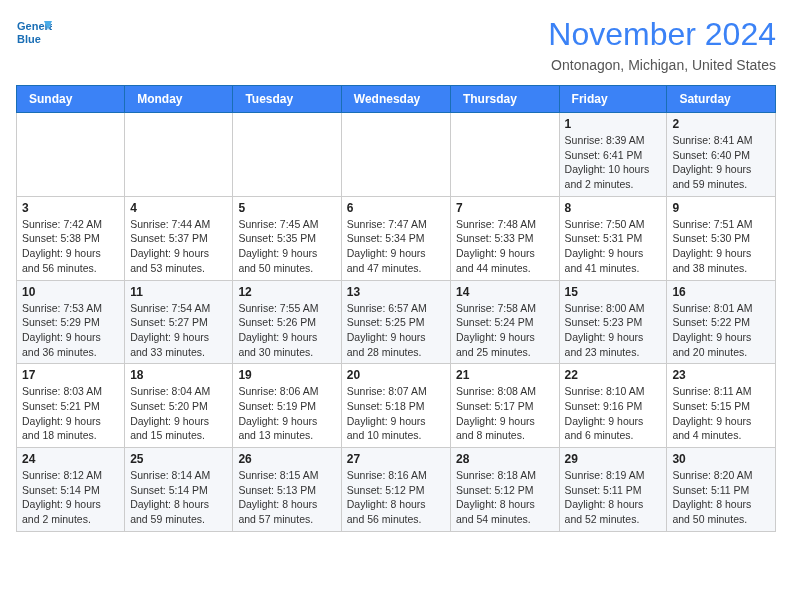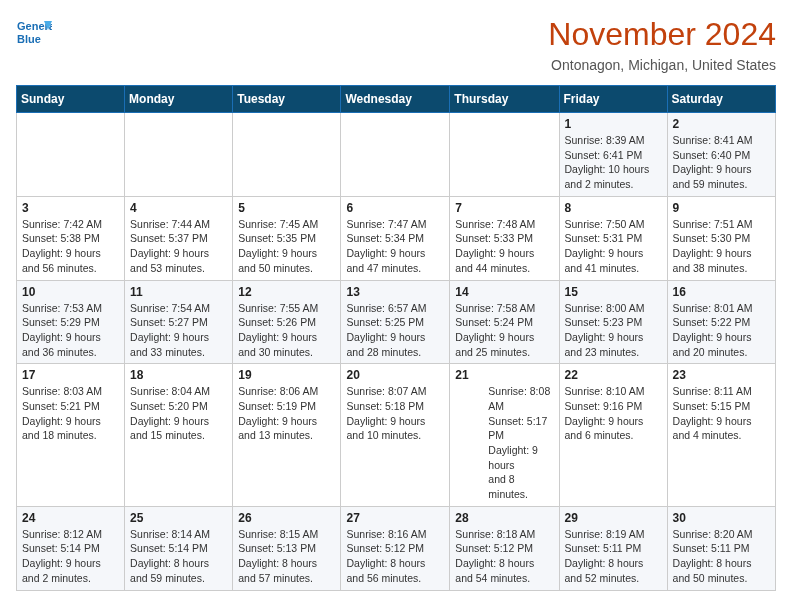--- a/index.html
+++ b/index.html
@@ -20,36 +20,36 @@
       display: flex;
       align-items: center;
       gap: 4px;
     }
     .title-block {
       text-align: right;
     }
     .month-title {
       font-size: 32px;
       font-weight: normal;
-      color: #c2410c;
+      color: #3b82f6;
     }
     .location {
       font-size: 14px;
       color: #555;
       margin-top: 4px;
     }
     .calendar {
       width: 100%;
       border-collapse: collapse;
       font-size: 11px;
     }
     .calendar th {
-      background: #0c4a6e;
+      background: #3b82f6;
       color: #fff;
-      padding: 6px 4px;
+      padding: 6px 12px;
       text-align: left;
       font-size: 12px;
       font-weight: bold;
       border: 1px solid #1a6eb5;
     }
     .calendar td {
       border: 1px solid #ccc;
       vertical-align: top;
       padding: 4px 5px;
       width: 110px;
@@ -256,21 +256,21 @@
         </td>
         <td>
           <span class="day-num">20</span>
           <div class="day-info" style="white-space: pre-line;">Sunrise: 8:07 AM
 Sunset: 5:18 PM
 Daylight: 9 hours
 and 10 minutes.</div>
         </td>
         <td>
           <span class="day-num">21</span>
-          <div class="day-info" style="white-space: pre-line; margin-left: 33px;">Sunrise: 8:08 AM
+          <div class="day-info" style="white-space: pre-line;">Sunrise: 8:08 AM
 Sunset: 5:17 PM
 Daylight: 9 hours
 and 8 minutes.</div>
         </td>
         <td>
           <span class="day-num">22</span>
           <div class="day-info" style="white-space: pre-line;">Sunrise: 8:10 AM
 Sunset: 9:16 PM
 Daylight: 9 hours
 and 6 minutes.</div>

